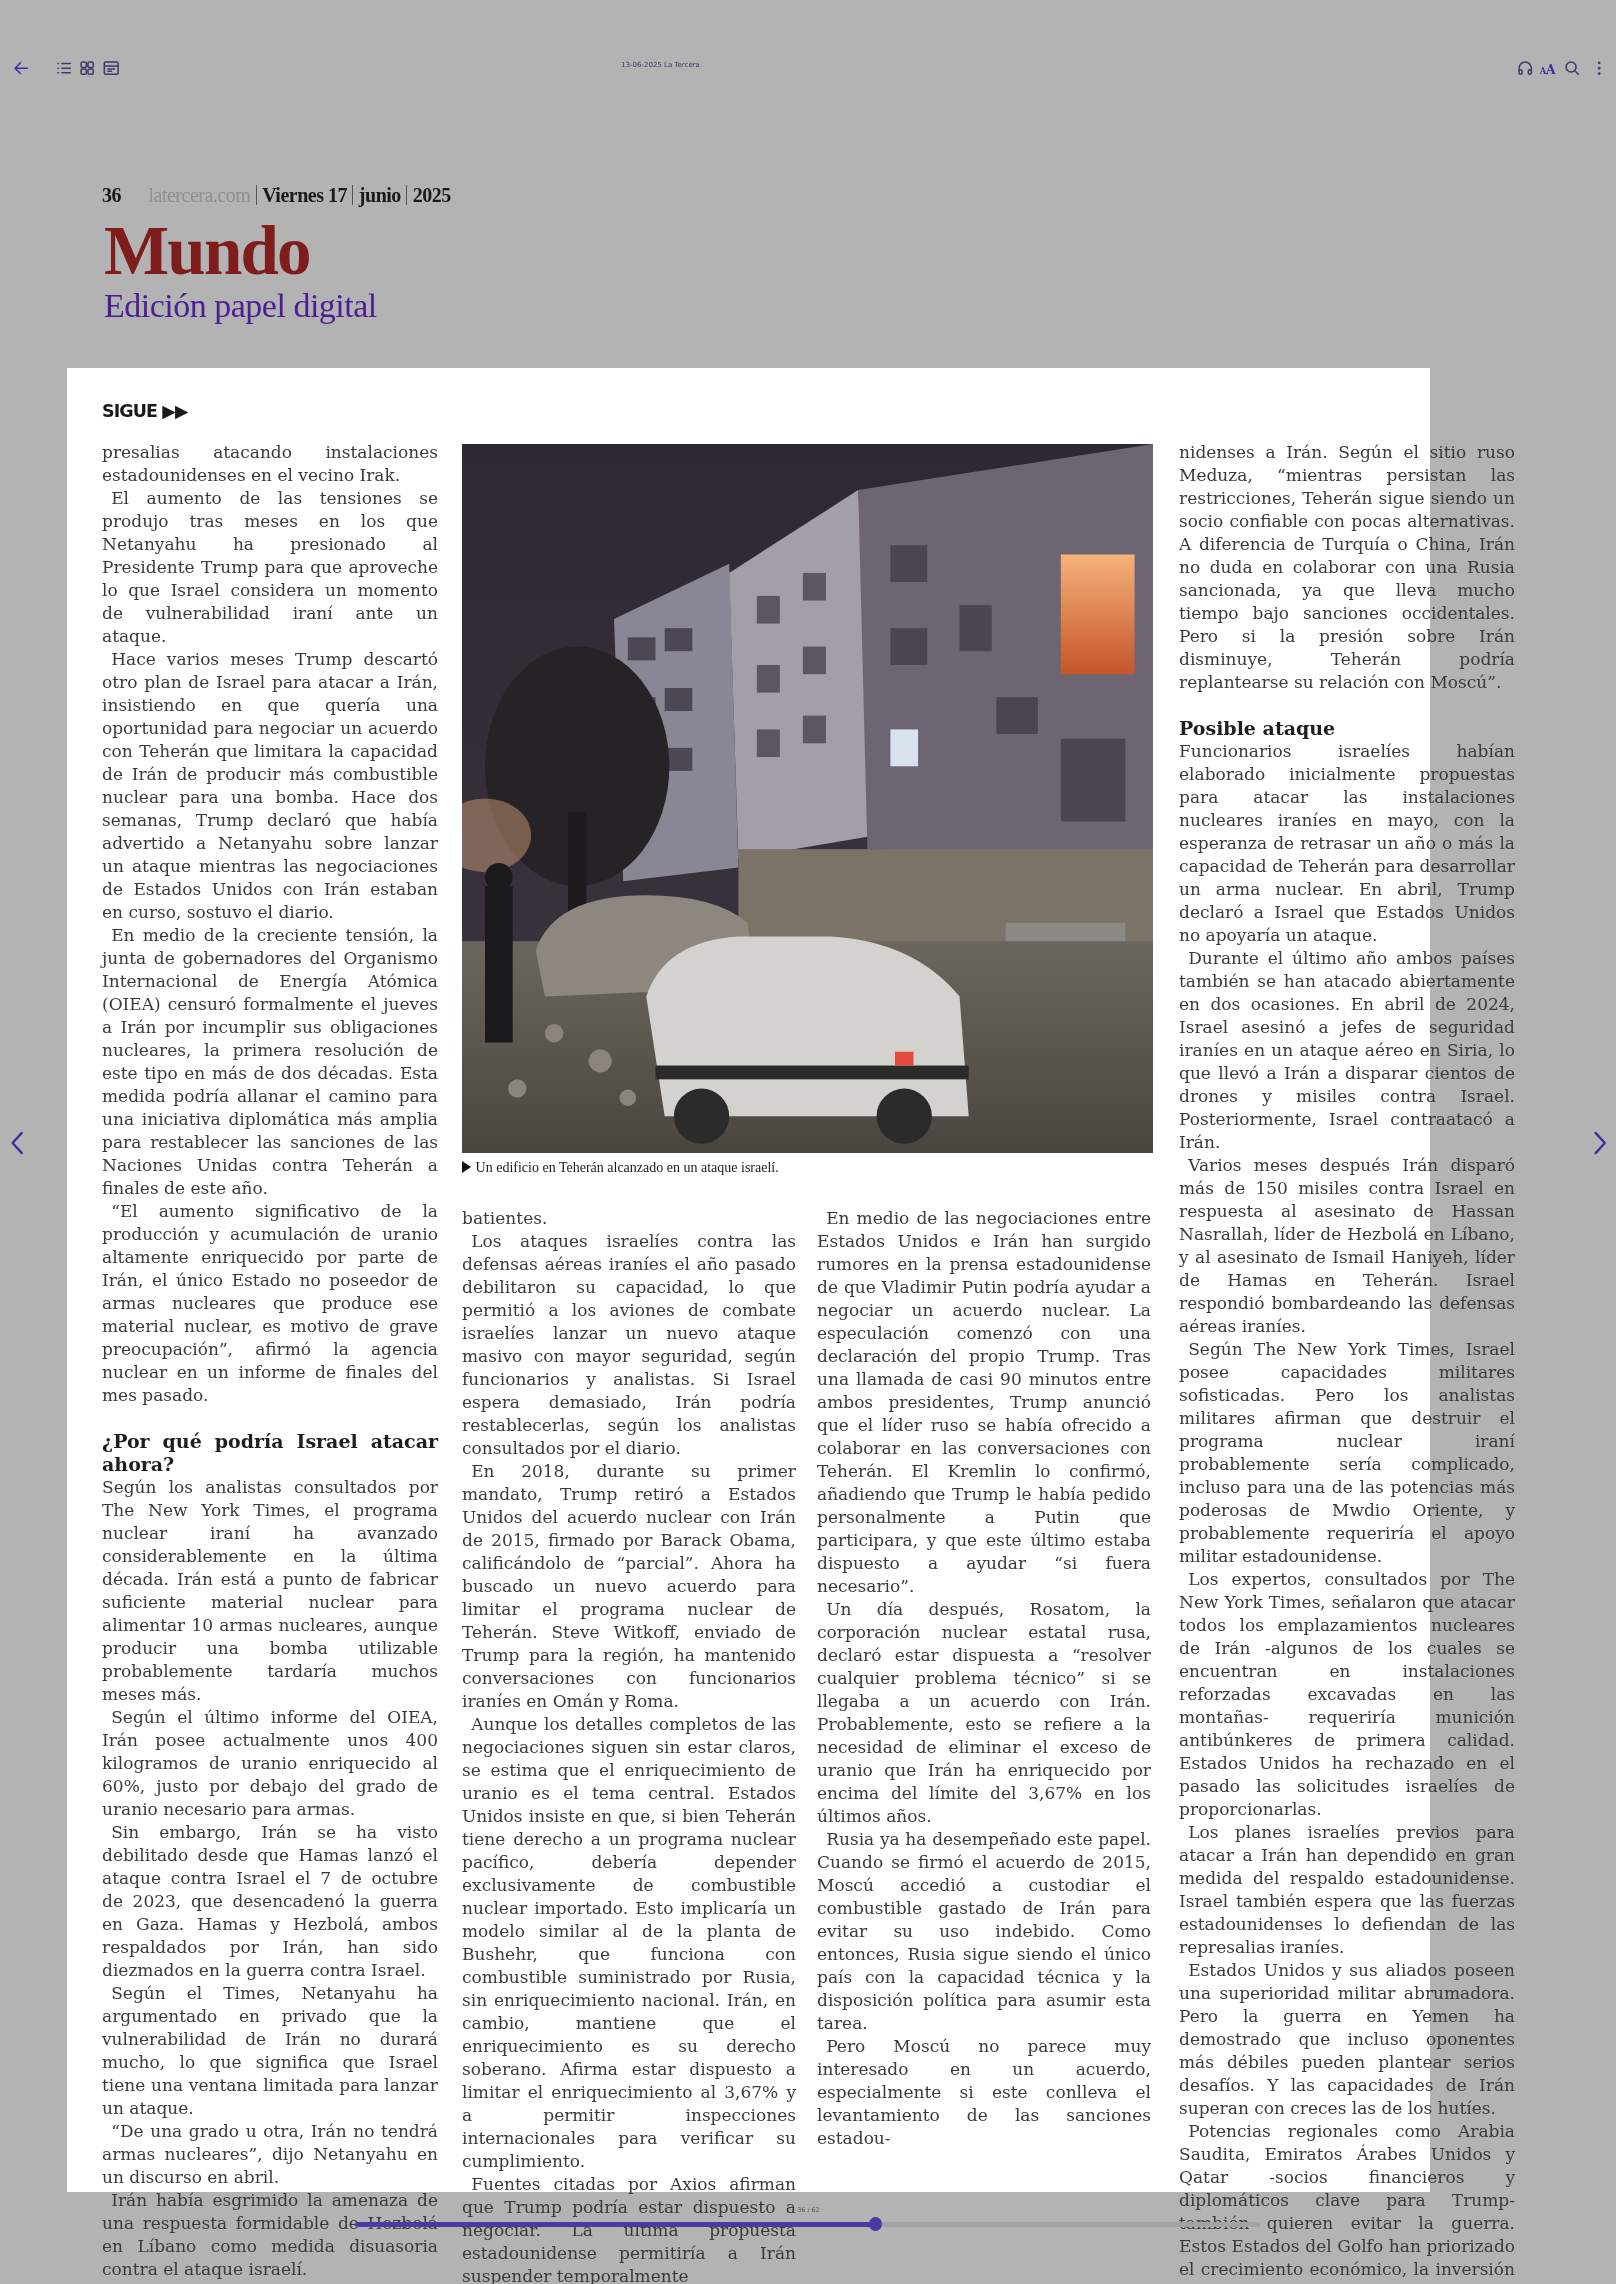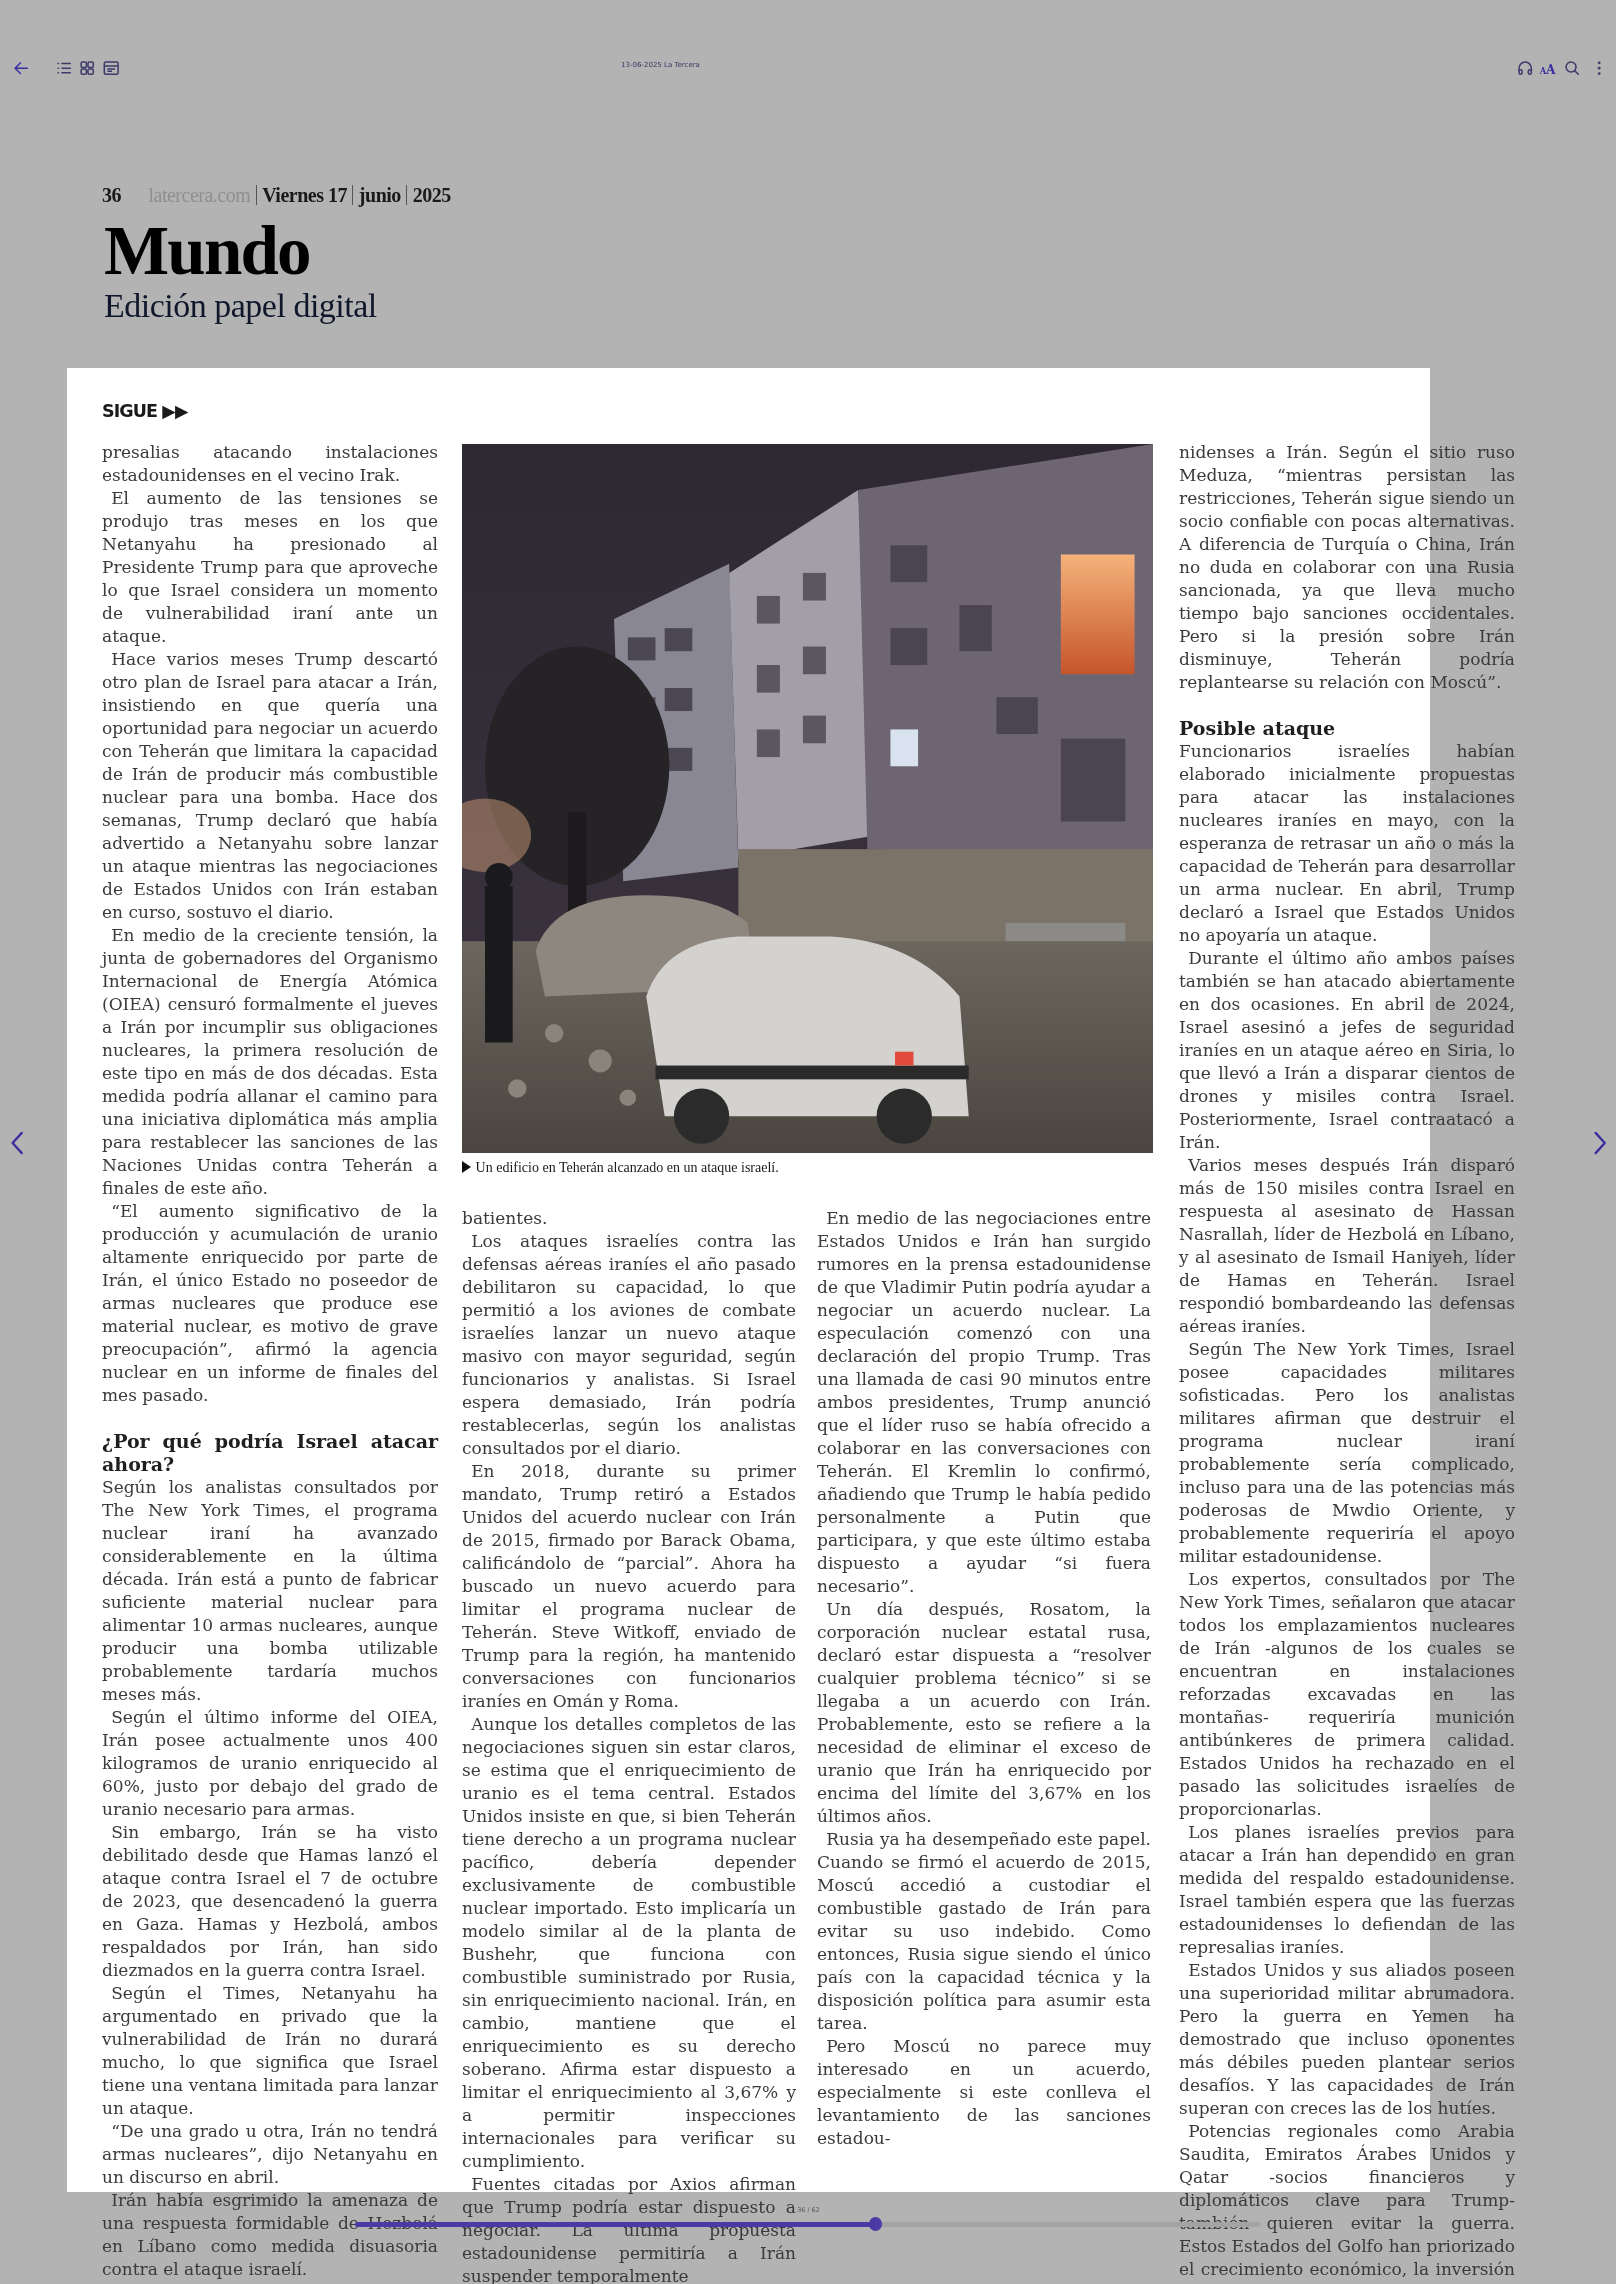--- a/index.html
+++ b/index.html
@@ -11,22 +11,22 @@
   
   .toolbar { position: absolute; left: 0; top: 0; width: 1616px; height: 134px; }
   .tb-btn { position: absolute; top: 55px; width: 26px; height: 26px; display: flex; align-items: center; justify-content: center; cursor: pointer; }
   .tb-btn svg { width: 18.4px; height: 18.4px; }
   .tb-title { position: absolute; top: 61px; left: 0; width: 1321px; text-align: center; font-family: "DejaVu Sans", sans-serif; font-size: 7px; color: #3a3a66; }
   
   .hdr-line { position: absolute; left: 102px; top: 184px; font-family: "Liberation Serif", serif; font-weight: bold; font-size: 20px; color: #1a1a1a; white-space: nowrap; letter-spacing: -0.5px; }
   .hdr-line .num { margin-right: 23px; }
   .hdr-line .site { color: #8f8f8f; font-weight: normal; }
   .hdr-line .sep { display: inline-block; width: 0.9px; height: 20px; background: #555; margin: 0 5.5px; vertical-align: -2.8px; }
-  .section-title { position: absolute; left: 104px; top: 217px; font-family: "Liberation Serif", serif; font-weight: bold; font-size: 69px; color: #000000; letter-spacing: -1.8px; line-height: 1; text-align: right; }
-  .section-sub { position: absolute; left: 104px; top: 289px; font-family: "Liberation Serif", serif; font-size: 34px; color: #0f172a; letter-spacing: -0.5px; line-height: 1; }
+  .section-title { position: absolute; left: 104px; top: 217px; font-family: "Liberation Serif", serif; font-weight: bold; font-size: 69px; color: #7f1d1d; letter-spacing: -1.8px; line-height: 1; text-align: right; }
+  .section-sub { position: absolute; left: 104px; top: 289px; font-family: "Liberation Serif", serif; font-size: 34px; color: #4c1d95; letter-spacing: -0.5px; line-height: 1; }
   
   .page { position: absolute; left: 67px; top: 368px; width: 1363px; height: 1824px; background: #ffffff; }
   .sigue { position: absolute; left: 35px; top: 33px; font-family: "DejaVu Sans", sans-serif; font-weight: bold; font-size: 17.5px; color: #1a1a1a; letter-spacing: -0.9px; }
   .col { position: absolute; font-family: "DejaVu Serif", serif; font-size: 17px; line-height: 23px; color: #3a3a3a; text-align: justify; hyphens: manual; }
   .col p { margin: 0; text-indent: 9.2px; }
   .col p.noind { text-indent: 0; }
   .col h3 { margin: 0; font-family: "DejaVu Serif", serif; font-weight: bold; font-size: 19px; line-height: 23px; color: #1f1f1f; }
   .c1 { left: 35px;   top: 73px; width: 336px; }
   .c2 { left: 395px;  top: 839px; width: 334px; }
   .c3 { left: 750px; top: 839px; width: 334px; }

